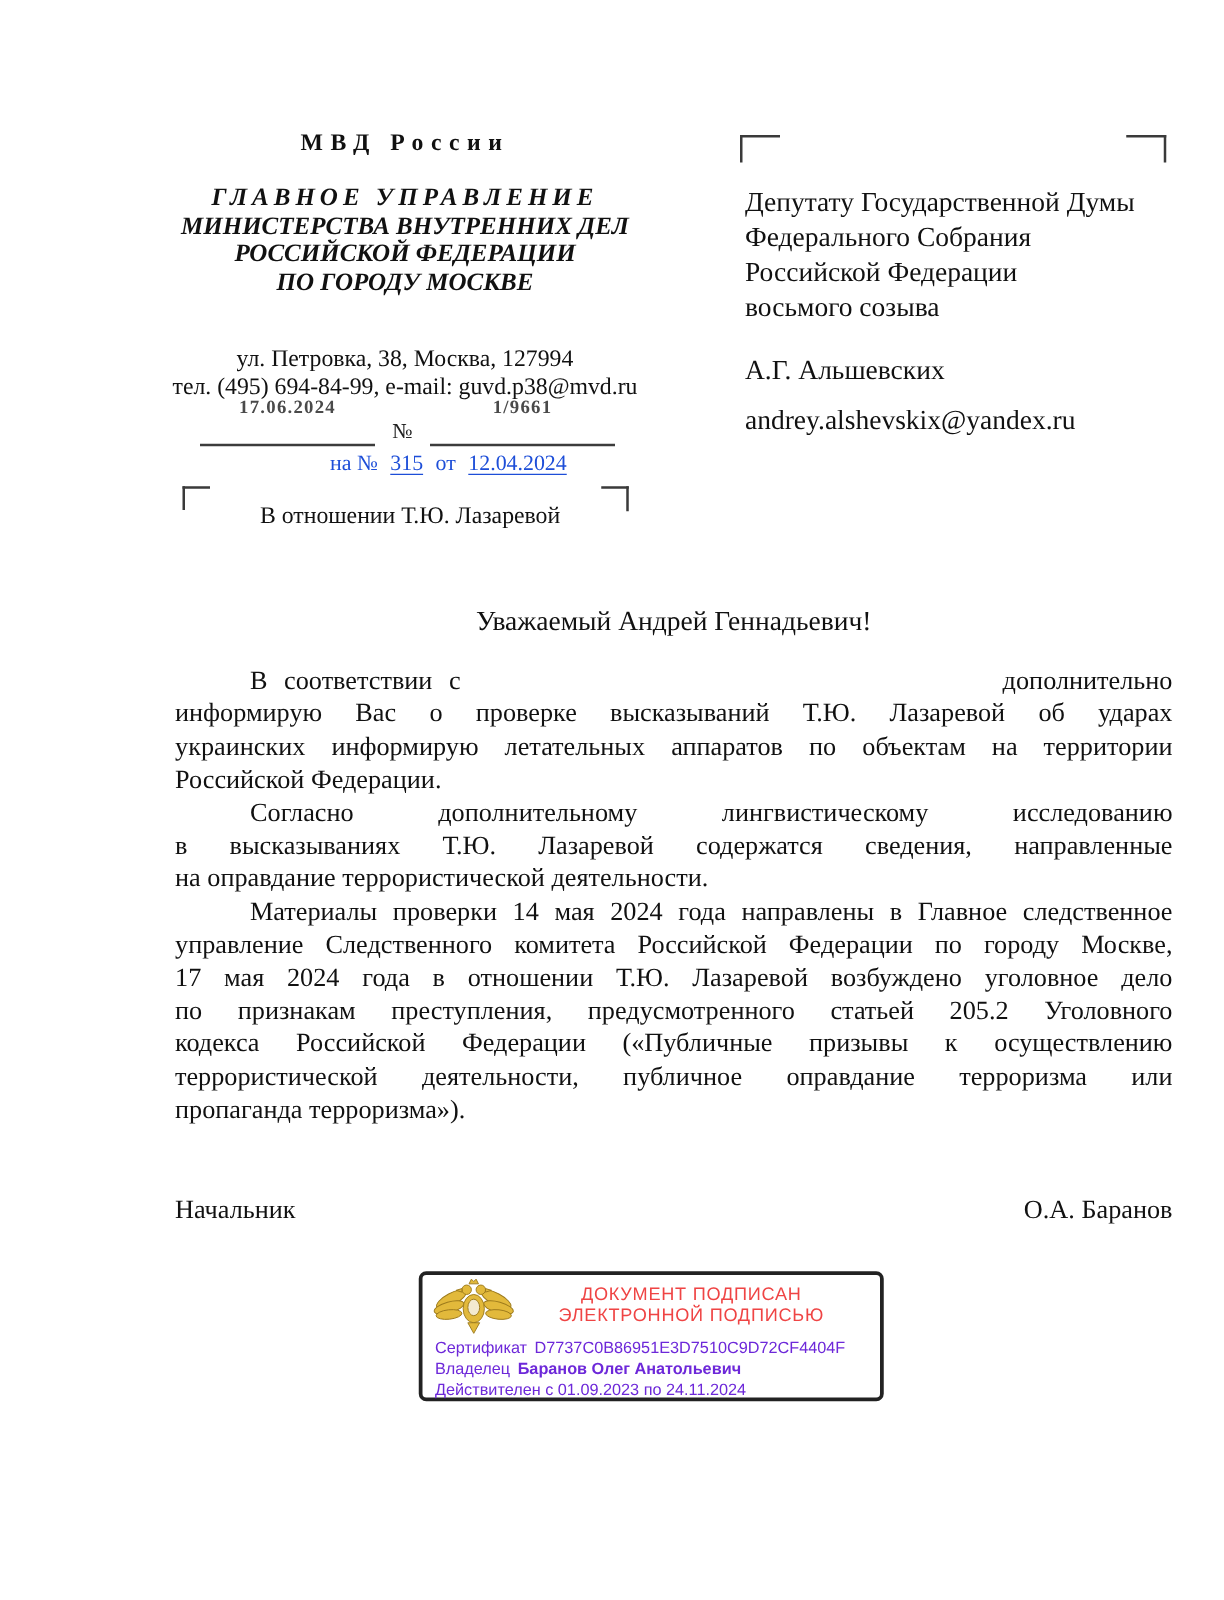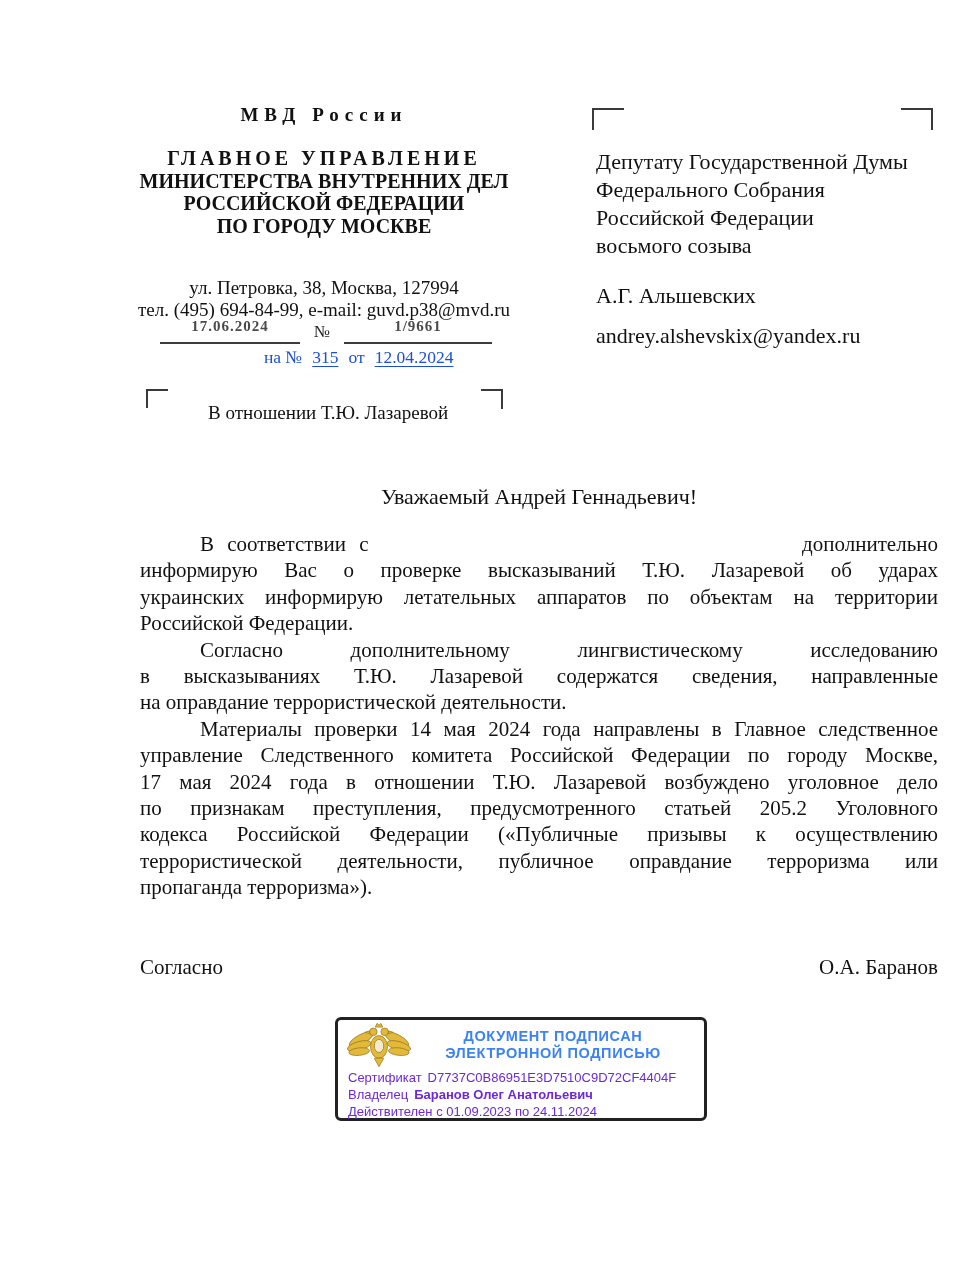--- a/index.html
+++ b/index.html
@@ -2,31 +2,31 @@
 <html><head>
 <meta charset="utf-8">
 <style>
   html,body{margin:0;padding:0;background:#ffffff;}
   .page{position:relative;width:979px;height:1280px;background:#ffffff;
         font-family:"Liberation Serif",serif;color:#111;overflow:hidden;}
 
   
   .org-block{position:absolute;left:128px;top:104px;width:392px;text-align:center;font-weight:bold;}
   .org-top{font-size:19px;letter-spacing:6px;margin-bottom:21px;}
-  .org-lines div{font-size:20px;line-height:22.5px;}
+  .org-lines div{font-size:20px;line-height:22.5px;font-style:italic;}
   .org-lines div.l0{letter-spacing:4px;}
   .org-lines div.l4{font-size:19px;}
 
   .address-block{position:absolute;left:128px;top:277px;width:392px;text-align:center;
                  font-size:19px;line-height:22px;}
 
   .ref-block{position:absolute;left:128px;top:318px;width:392px;}
   .ref-row1{display:flex;align-items:flex-end;}
   .ref-cell{border-bottom:2px solid #3c3c3c;text-align:center;font-weight:bold;color:#4a4a4a;
-            font-size:15px;letter-spacing:1px;padding-bottom:7px;}
+            font-size:15px;letter-spacing:1px;padding-bottom:20px;}
   .ref-date{margin-left:32px;width:140px;}
   .ref-no{width:44px;text-align:center;font-size:17px;padding-bottom:2px;color:#222;}
   .ref-num{width:148px;}
   .ref-row2{margin-top:3px;padding-left:136px;font-size:17.5px;color:#1d4ed8;}
   .ref-row2 span{display:inline-block;}
   .ref-row2 .mr{margin-right:10px;}
   .u{text-decoration:underline;text-underline-offset:3px;}
 
   
   .recipient-zone{position:absolute;left:592px;top:108px;width:341px;}
@@ -54,22 +54,22 @@
 
   .signature-row{position:absolute;left:140px;top:955px;width:798px;display:flex;
                  justify-content:space-between;font-size:21px;}
 
   
   .stamp{position:absolute;left:335px;top:1017px;width:372px;height:104px;box-sizing:border-box;
          border:3px solid #222;border-radius:6px;background:#fff;
          font-family:"Liberation Sans",sans-serif;color:#333;}
   .stamp-top{display:flex;align-items:center;padding:2px 10px 0 8px;}
   .emblem{width:66px;height:46px;flex:0 0 66px;}
-  .stamp-title{flex:1;text-align:center;font-weight:bold;font-size:14.5px;line-height:17px;
-               letter-spacing:0.6px;color:#3b82f6;}
+  .stamp-title{flex:1;text-align:center;font-weight:normal;font-size:14.5px;line-height:17px;
+               letter-spacing:0.6px;color:#ef4444;}
   .stamp-info{padding:1px 10px 0 10px;font-size:13px;line-height:17px;color:#6d28d9;}
   .stamp-info .bold{font-weight:bold;}
   .sp{display:inline-block;width:6px;}
 </style>
 </head>
 <body>
 
 <div class="page">
 
   <div class="org-block">
@@ -135,21 +135,21 @@
     <div class="bline first">Материалы проверки 14 мая 2024 года направлены в Главное следственное</div>
     <div class="bline">управление Следственного комитета Российской Федерации по городу Москве,</div>
     <div class="bline">17 мая 2024 года в отношении Т.Ю. Лазаревой возбуждено уголовное дело</div>
     <div class="bline">по признакам преступления, предусмотренного статьей 205.2 Уголовного</div>
     <div class="bline">кодекса Российской Федерации («Публичные призывы к осуществлению</div>
     <div class="bline">террористической деятельности, публичное оправдание терроризма или</div>
     <div class="bline last">пропаганда терроризма»).</div>
   </div>
 
   <div class="signature-row">
-    <span>Согласно</span>
+    <span>Начальник</span>
     <span>О.А. Баранов</span>
   </div>
 
   <div class="stamp">
     <div class="stamp-top">
       <svg class="emblem" viewBox="0 0 70 48">
         <g fill="#e2b93b" stroke="#9c7a1c" stroke-width="0.8">
           <ellipse cx="16" cy="18" rx="14" ry="5" transform="rotate(-28 16 18)"></ellipse>
           <ellipse cx="14" cy="25" rx="13" ry="4.6" transform="rotate(-16 14 25)"></ellipse>
           <ellipse cx="14" cy="31" rx="11" ry="4" transform="rotate(-6 14 31)"></ellipse>

